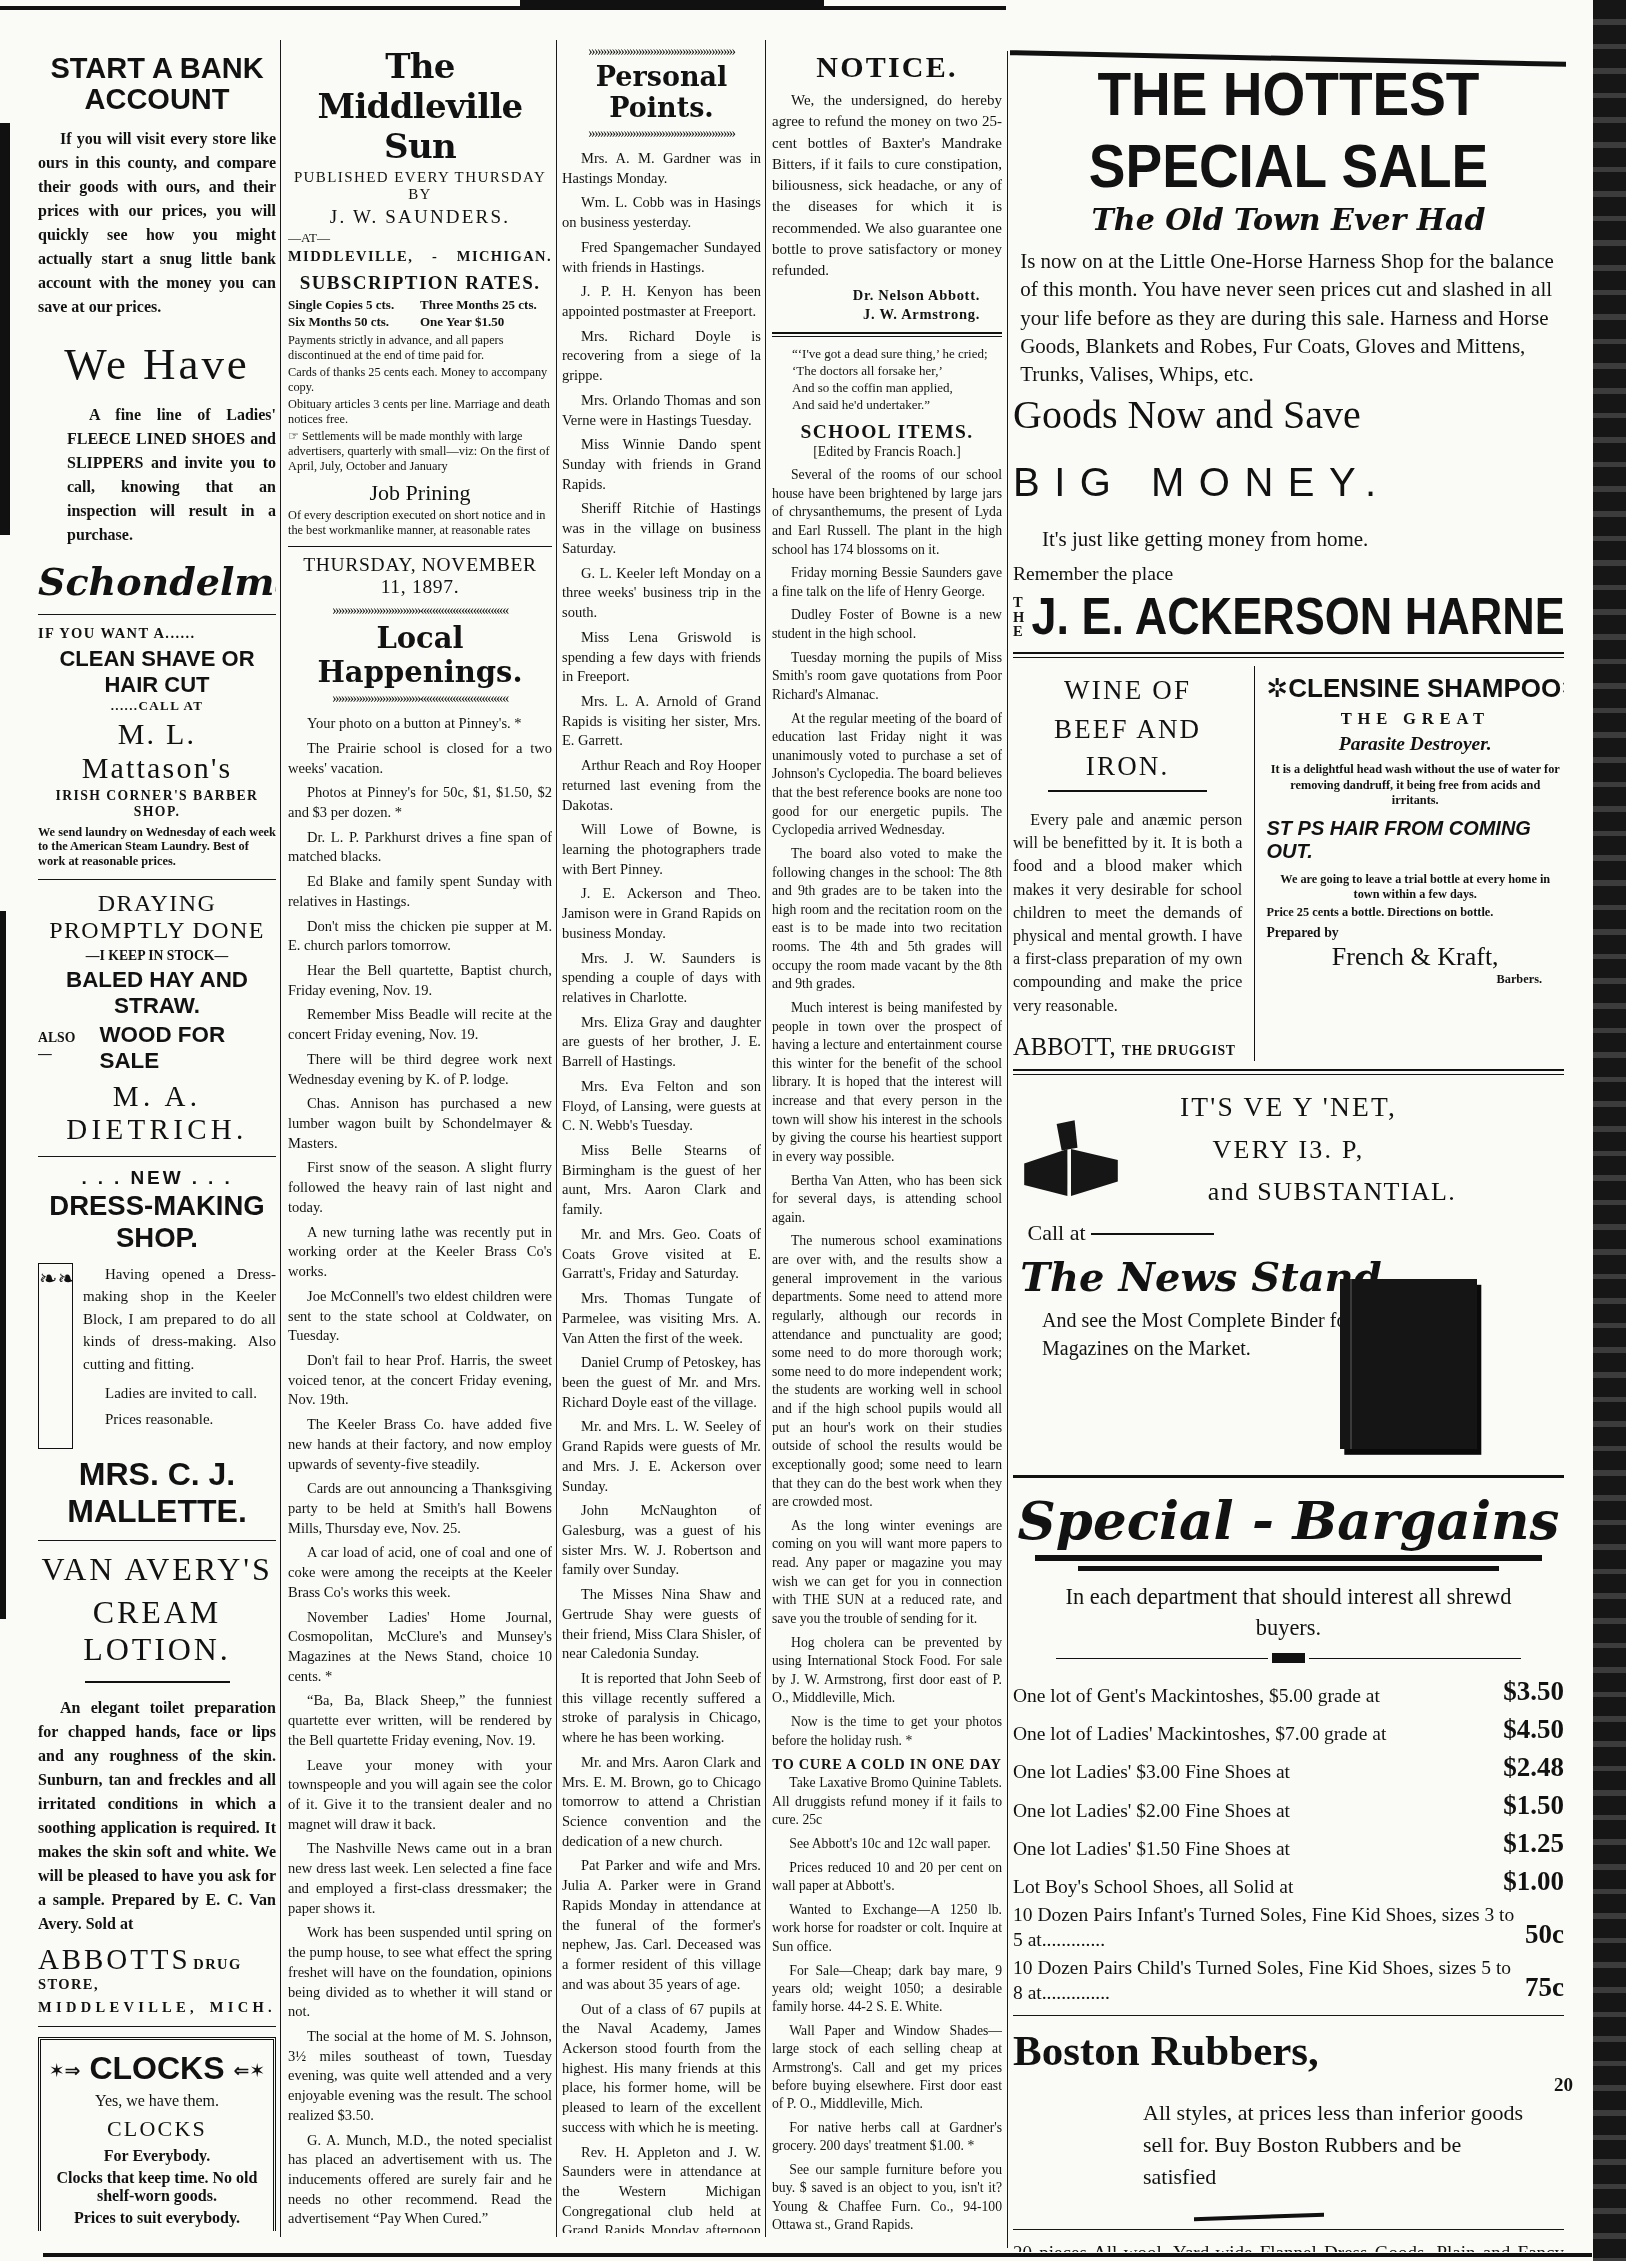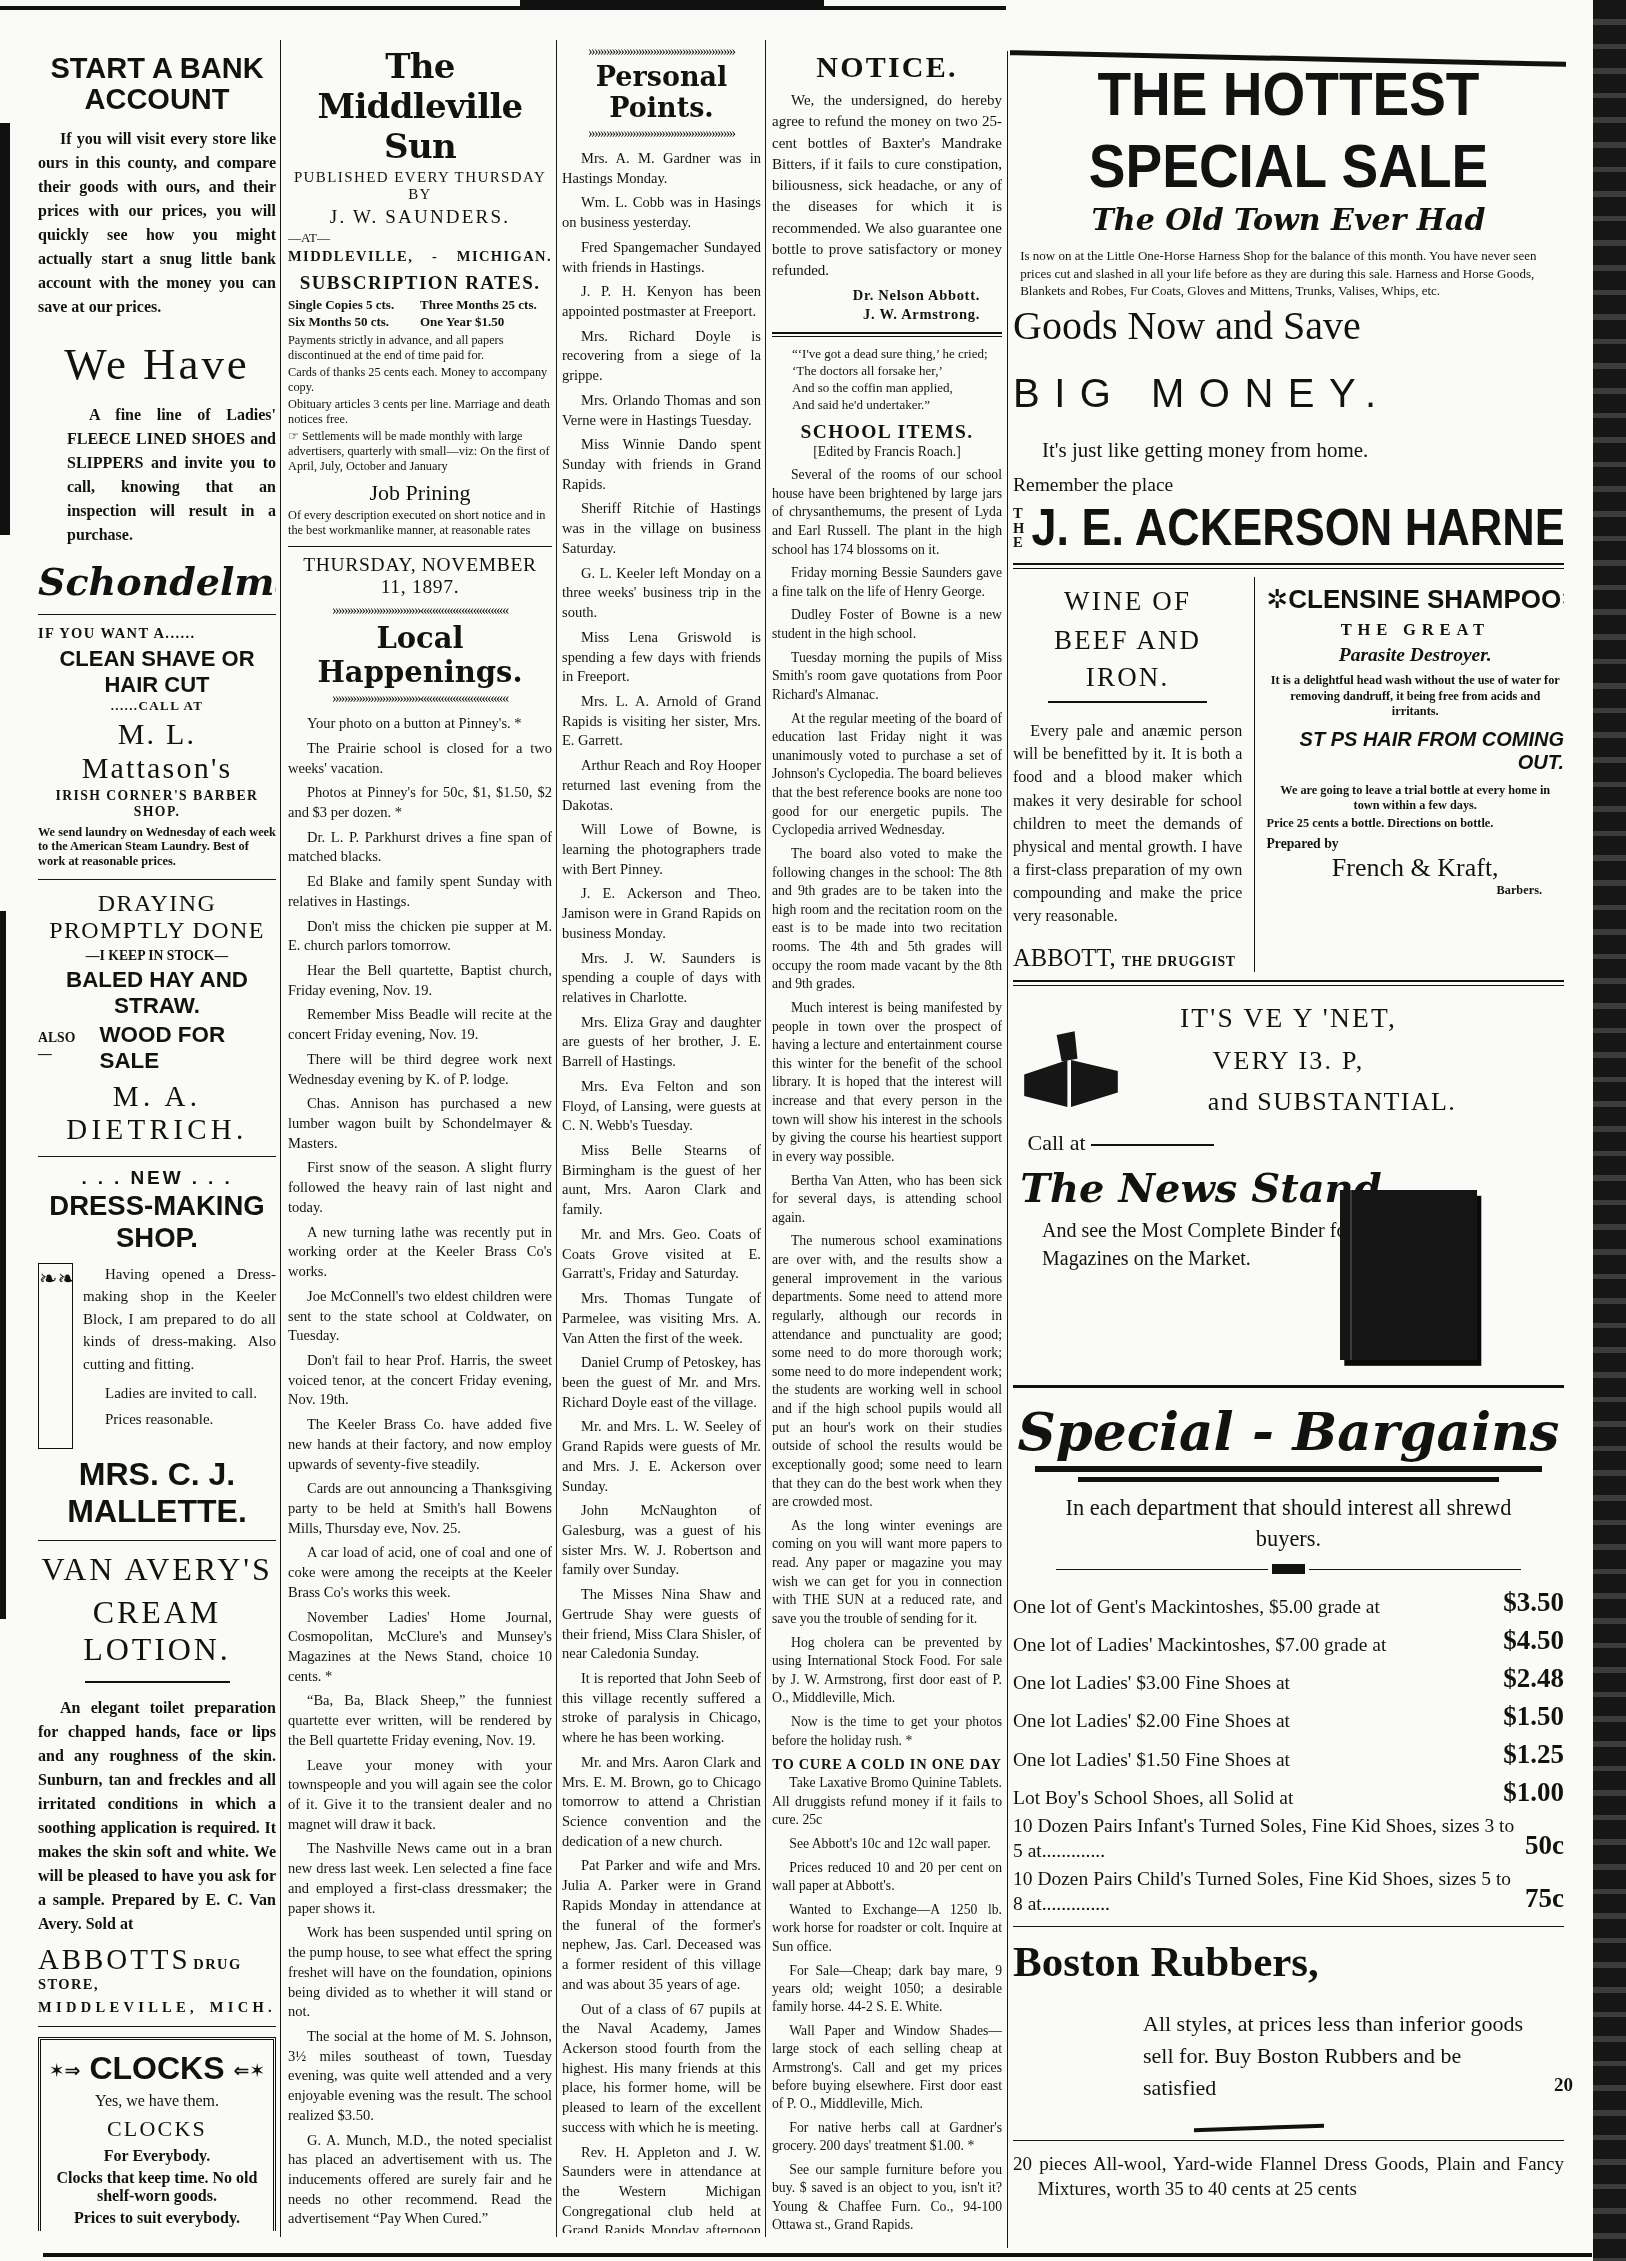--- a/index.html
+++ b/index.html
@@ -69,41 +69,41 @@
   .sig{font-size:14.5px;font-weight:bold;text-align:right;letter-spacing:0.7px;margin:1.4px 22px 1.4px 0;}
   .poem{font-size:13px;line-height:1.3;margin:7.2px 0 7.2px 20px;}
   .school-title{font-size:19.5px;text-align:center;letter-spacing:1.4px;margin:5.8px 0 1.4px;}
   .byline{font-size:13.7px;text-align:center;margin:0 0 5.8px;}
   .chead{font-size:14.5px;font-weight:bold;text-align:center;letter-spacing:0.7px;margin:5.8px 0 1.4px;}
   .chead:empty{display:none;}
   .cbody{font-size:13.7px;line-height:1.33;text-indent:17.3px;text-align:justify;margin:0 0 5.8px;}
   
   .hot-title{font-size:55px;text-align:center;letter-spacing:0px;margin:10px 0 5.8px;transform:scaleY(1.12);transform-origin:top;}
   .hot-sub{font-size:30px;font-weight:bold;font-style:italic;text-align:center;margin:16px 0 10px;font-family:"DejaVu Serif",serif;}
-  .hot-body{font-size:13px;line-height:1.35;margin:2.9px 7.2px;}
+  .hot-body{font-size:21px;line-height:1.35;margin:2.9px 7.2px;}
   .xmas{font-size:40px;line-height:1.15;margin:13px 0 2.9px;}
   .bigmoney{font-family:"Liberation Sans","DejaVu Sans",sans-serif;font-size:40px;letter-spacing:14.5px;margin:22px 0;}
   .likehome{font-size:21px;margin:10px 0 7.2px 29px;}
   .remember{font-size:19.5px;margin:11.6px 0 5.8px 0;}
   .ack-row{display:flex;align-items:center;gap:7.2px;margin:4.3px 0 5.8px;}
   .the-stack{display:flex;flex-direction:column;font-size:14.5px;font-weight:bold;line-height:1.0;}
   .ackerson{font-size:45px;white-space:nowrap;transform:scaleY(1.15);transform-origin:center left;}
   .twoads{display:flex;margin-top:4.3px;}
   .wine{width:46%;padding-right:11.6px;border-right:1.4px solid #111;}
   .shampoo{width:54%;padding-left:11.6px;}
   .wine-title{font-size:27px;text-align:center;letter-spacing:2.2px;line-height:1.35;margin:5.8px 0 2.9px;}
   .winerule{width:159px;border:none;border-top:2.2px solid #111;margin:5.8px auto 8.7px;}
   .wine-body{font-size:16px;line-height:1.45;text-indent:17.3px;text-align:justify;}
   .abbott-sig{font-size:24.6px;margin-top:10px;}
   .abbott-sig small{font-size:13.7px;font-weight:bold;letter-spacing:0.7px;}
   .sham-title{font-size:26px;text-align:center;white-space:nowrap;margin:7.2px 0 4.3px;}
   .sham-great{font-size:16.6px;text-align:center;letter-spacing:5.8px;font-weight:bold;margin:4.3px 0;}
   .sham-parasite{font-size:19.5px;font-weight:bold;text-align:center;margin:4.3px 0 7.2px;font-style:italic;}
   .sham-body{font-size:12.3px;font-weight:bold;line-height:1.25;text-align:center;margin:2.9px 0;}
-  .sham-stops{font-size:20px;font-style:italic;text-align:right;margin:8.7px 0;}
+  .sham-stops{font-size:20px;font-style:italic;text-align:left;margin:8.7px 0;}
   .sham-prep{font-size:13.7px;font-weight:bold;text-align:left;margin:4.3px 0 0;}
   .frenchkraft{font-size:26px;text-align:center;margin:1.4px 0 0;}
   .barbers{font-size:12.3px;font-weight:bold;text-align:right;margin-right:22px;}
   .ns-wrap{position:relative;min-height:376px;}
   .ns-line1{font-size:27.5px;letter-spacing:2.2px;text-align:center;margin:16px 0 0;}
   .ns-line2{font-size:26px;letter-spacing:2.2px;text-align:center;margin:11.6px 0 0;}
   .ns-line3{font-size:26px;letter-spacing:1.4px;text-align:center;margin:11.6px 0 0 87px;}
   .callat{font-size:22px;margin:13px 0 0 14.5px;}
   .callat .dash{display:inline-block;width:123px;border-top:2.9px solid #111;vertical-align:middle;}
   .newsstand{font-size:40px;font-weight:bold;font-style:italic;margin:7.2px 0 5.8px 7.2px;font-family:"DejaVu Serif",serif;}

